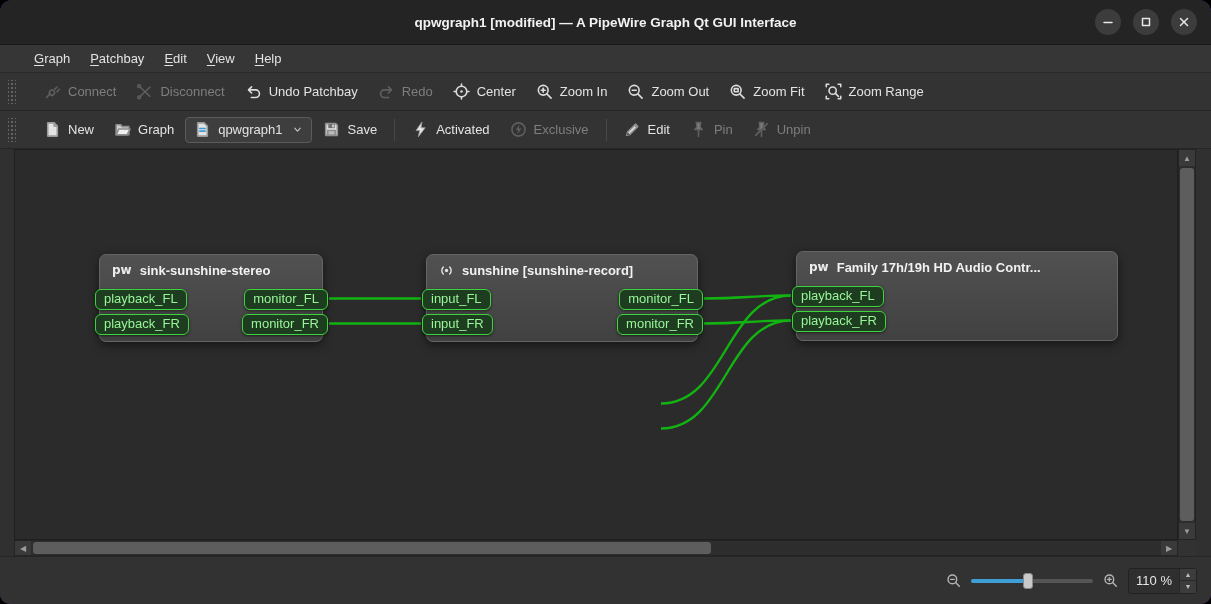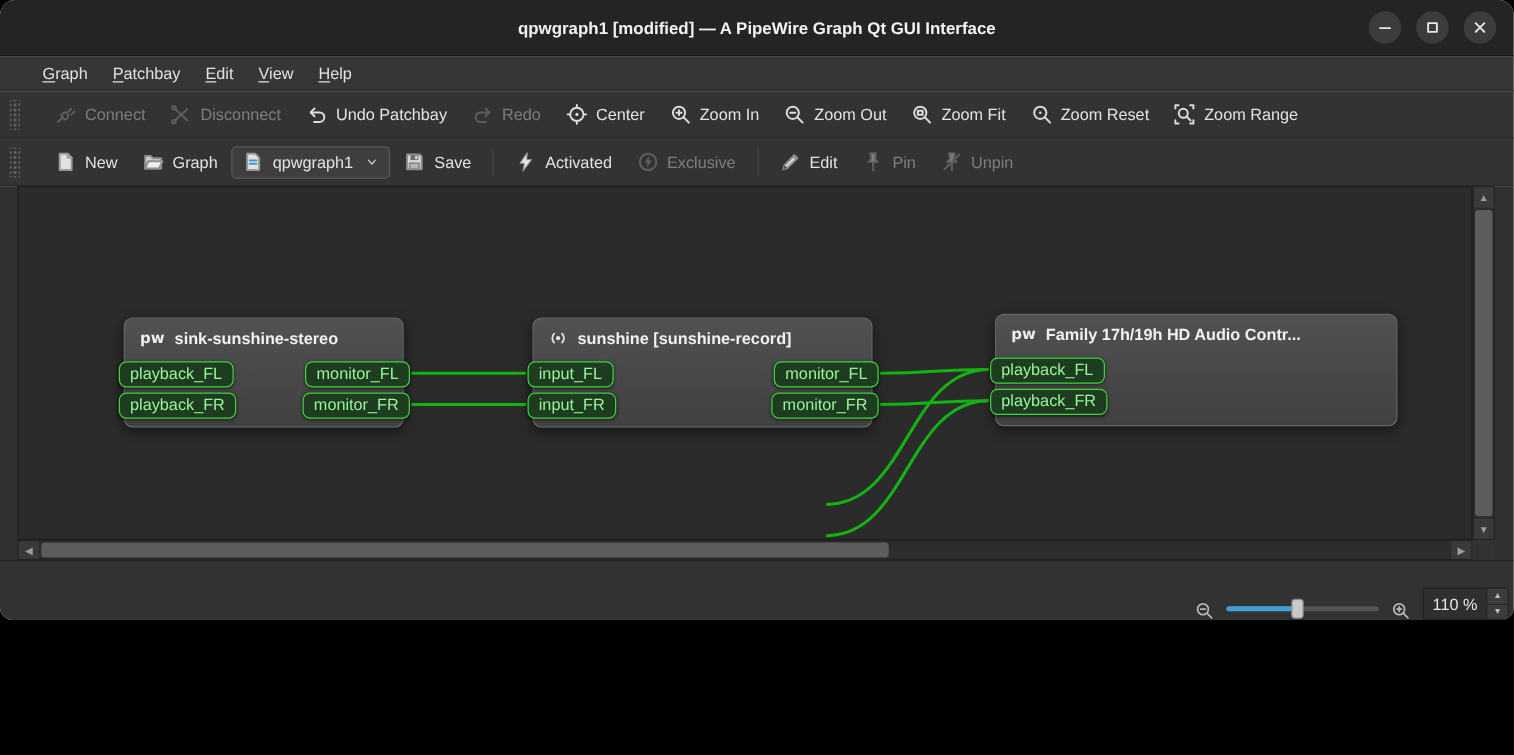--- a/index.html
+++ b/index.html
@@ -1,18 +1,18 @@
 <!DOCTYPE html>
 <html style="--port-border: #3fd43f; --port-text: #98f698; --port-bg: #1e3d20; --slider-fill: #3d9fd6;"><head>
 <meta charset="utf-8">
 <style>
   * { box-sizing: border-box; margin: 0; padding: 0; }
   html,body { width:1211px; height:604px; background:#000; font-family:"Liberation Sans",sans-serif; }
-  .window { position:relative; width:1211px; height:496px; border-radius:12px 12px 10px 10px; overflow:hidden;
-            background:#ffffff; display:flex; flex-direction:column; }
+  .window { position:relative; width:1211px; height:604px; border-radius:12px 12px 10px 10px; overflow:hidden;
+            background:#4c1d95; display:flex; flex-direction:column; }
 
   
   .titlebar { flex:0 0 45px; background:#242424; border-bottom:1px solid #1a1a1a;
               display:flex; align-items:center; justify-content:center; position:relative; }
   .titlebar-title { color:#f2f2f2; font-size:13.5px; font-weight:bold; }
   .window-controls { position:absolute; right:14px; top:0; height:100%; display:flex; gap:12px; align-items:center; }
   .winbtn { width:26px; height:26px; border-radius:50%; background:#3c3c3c; display:flex; align-items:center; justify-content:center; }
 
   
   .menubar { flex:0 0 28px; background:#363636; border-bottom:1px solid #2a2a2a; display:flex; align-items:stretch; padding-left:24px; }
@@ -55,21 +55,21 @@
   .vscroll { grid-column:3; grid-row:1; background:#2d2d2d; border:1px solid #242424; display:flex; flex-direction:column; }
   .hscroll { grid-column:2; grid-row:2; background:#2d2d2d; border:1px solid #242424; display:flex; }
   .corner  { grid-column:3; grid-row:2; background:#323232; }
   .sb-arrow { flex:0 0 16px; display:flex; align-items:center; justify-content:center; color:#9c9c9c; font-size:8px; background:#3a3a3a; }
   .sb-track { flex:1; position:relative; }
   .sb-thumb-v { position:absolute; left:1px; right:1px; top:2px; bottom:2px; background:#5d5d5d; border-radius:3px; }
   .sb-thumb-h { position:absolute; top:1px; bottom:1px; left:2px; width:60%; background:#5d5d5d; border-radius:3px; }
 
   
   .statusbar { flex:0 0 48px; background:#323232; border-top:1px solid #262626;
-               display:flex; align-items:flex-end; justify-content:flex-end; gap:10px; padding:0 4px; }
+               display:flex; align-items:center; justify-content:flex-end; gap:10px; padding:0 14px; }
   .sb-icon { display:flex; align-items:center; }
   .slider { width:122px; height:18px; position:relative; display:flex; align-items:center; }
   .slider-track { width:100%; height:4px; background:#555; border-radius:2px; }
   .slider-fill { position:absolute; left:0; width:47%; height:4px; background:var(--slider-fill,#3d9fd6); border-radius:2px; }
   .slider-handle { position:absolute; left:calc(47% - 5px); width:10px; height:16px; background:#c9c9c9;
                    border:1px solid #8a8a8a; border-radius:3px; }
   .spinbox { display:flex; align-items:center; height:26px; background:#2f2f2f; border:1px solid #222; border-radius:3px; }
   .spin-value { color:#e6e6e6; font-size:13px; padding:0 7px; min-width:50px; text-align:right; }
   .spin-arrows { display:flex; flex-direction:column; width:17px; height:100%; }
   .spin-btn { flex:1; display:flex; align-items:center; justify-content:center; font-size:7px; color:#bdbdbd;
@@ -206,30 +206,20 @@
         </div>
         <div class="tbtn">
           <span class="tb-icon">
             <svg width="17" height="17" viewBox="0 0 16 16" fill="none" stroke="#dcdcdc" stroke-width="1.5" stroke-linecap="round" stroke-linejoin="round">
               <circle cx="6.8" cy="6.8" r="4.6"></circle>
               <line x1="10.2" y1="10.2" x2="14.2" y2="14.2"></line>
               <rect x="5" y="5.3" width="3.6" height="3"></rect>
             </svg>
           </span>
           <span>Zoom Fit</span>
-        </div>
-        <div class="tbtn">
-          <span class="tb-icon">
-            <svg width="17" height="17" viewBox="0 0 16 16" fill="none" stroke="#dcdcdc" stroke-width="1.5" stroke-linecap="round" stroke-linejoin="round">
-              <circle cx="6.8" cy="6.8" r="4.6"></circle>
-              <line x1="10.2" y1="10.2" x2="14.2" y2="14.2"></line>
-              <circle cx="6.8" cy="6.8" r="1" fill="#dcdcdc" stroke="none"></circle>
-            </svg>
-          </span>
-          <span>Zoom Reset</span>
         </div>
         <div class="tbtn">
           <span class="tb-icon">
             <svg width="17" height="17" viewBox="0 0 16 16" fill="none" stroke="#dcdcdc" stroke-width="1.5" stroke-linecap="round" stroke-linejoin="round">
               <path d="M1.2,3.6 V1.2 H3.6"></path>
               <path d="M12.4,1.2 h2.4 v2.4"></path>
               <path d="M14.8,12.4 v2.4 h-2.4"></path>
               <path d="M3.6,14.8 H1.2 v-2.4"></path>
               <circle cx="7.2" cy="7.2" r="3.4"></circle>
               <line x1="9.8" y1="9.8" x2="12.6" y2="12.6"></line>

